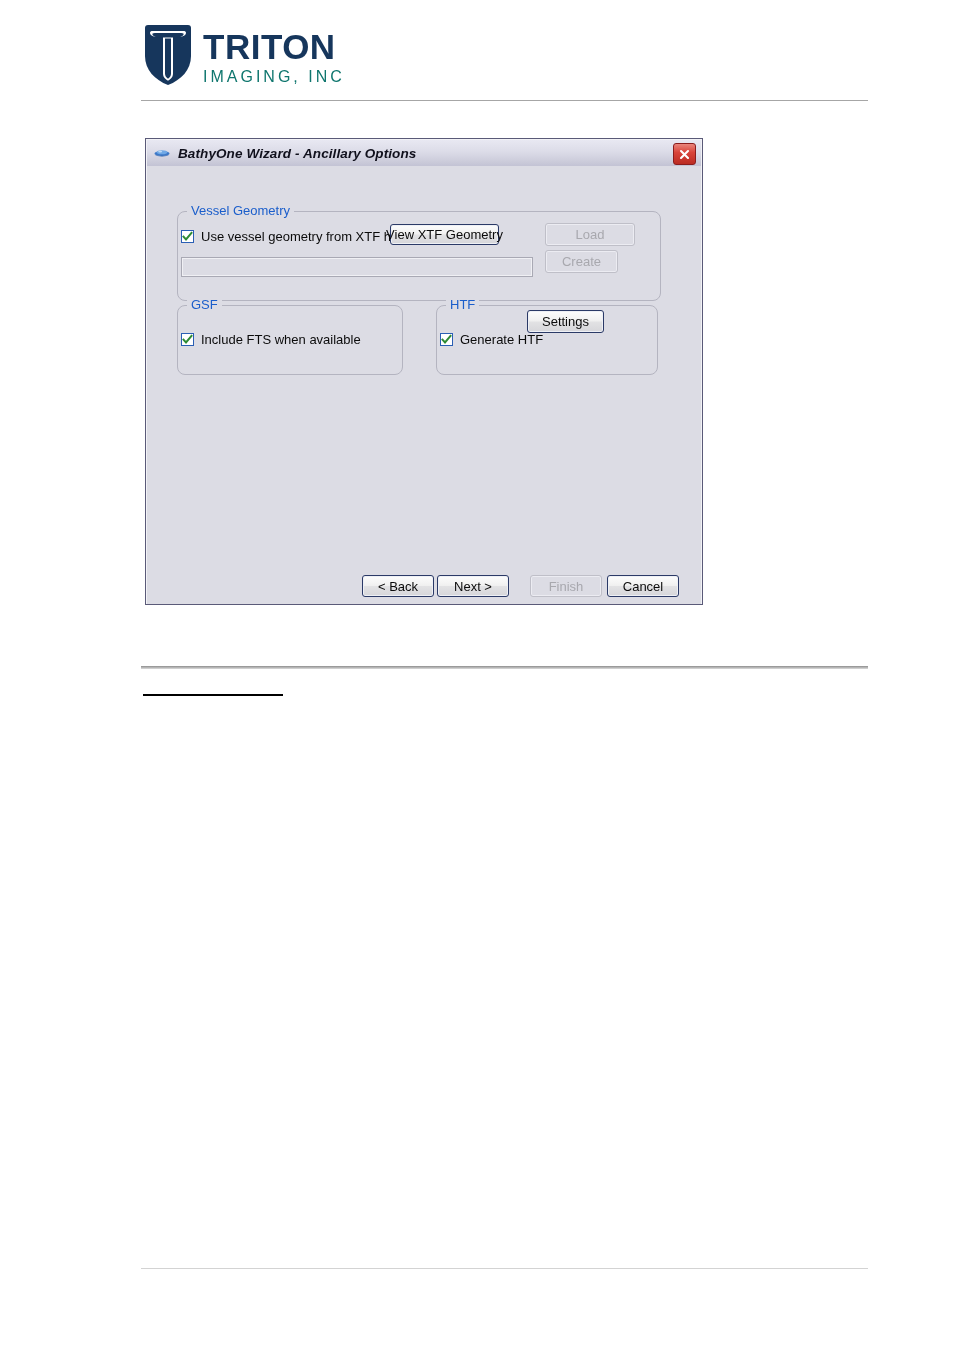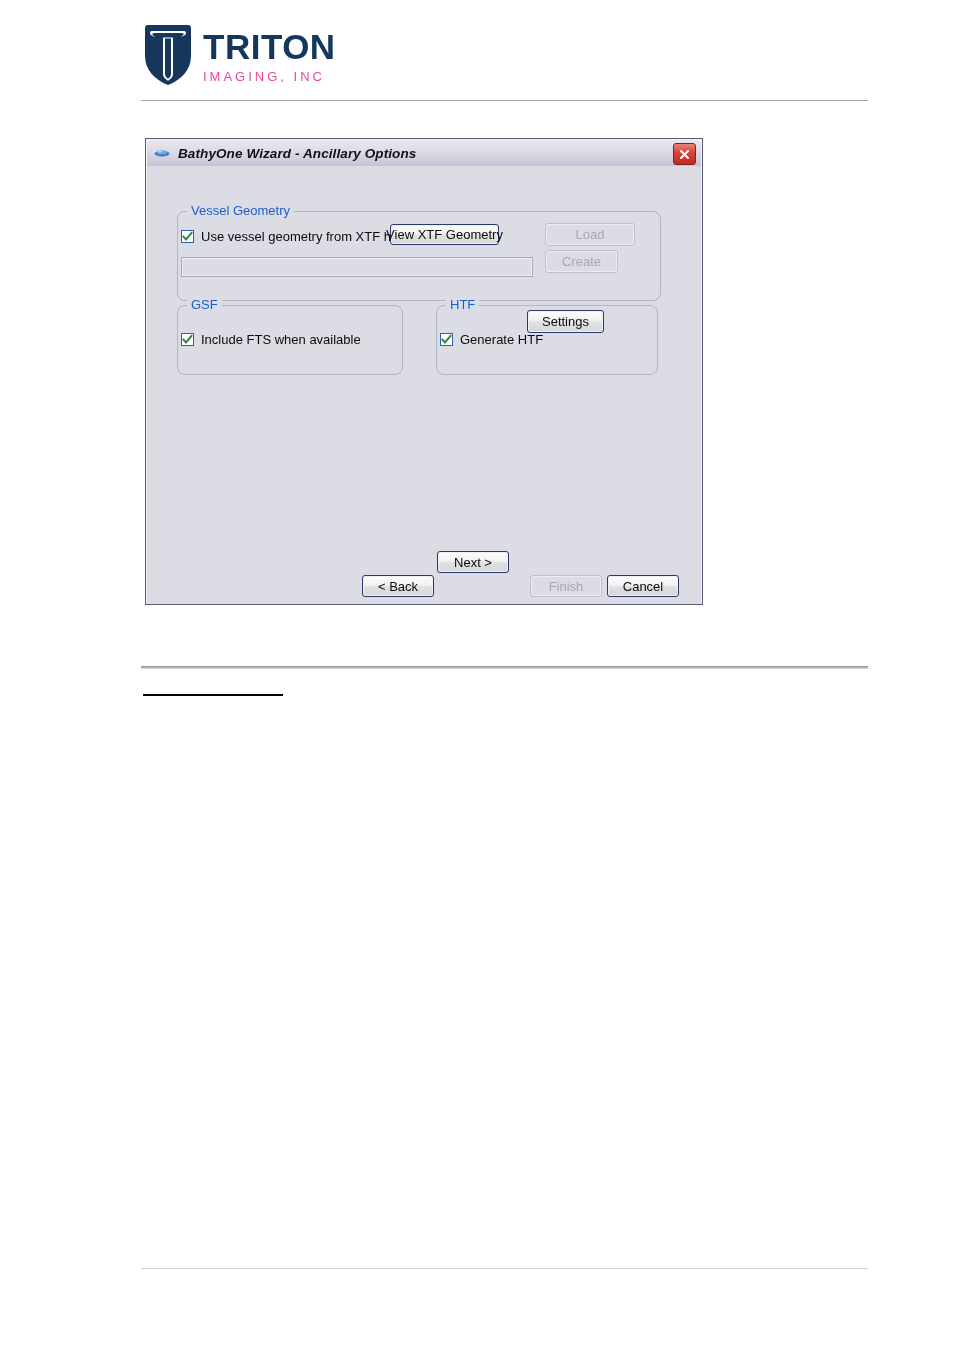--- a/index.html
+++ b/index.html
@@ -42,24 +42,24 @@
     font-family: "Liberation Sans", sans-serif;
     font-weight: bold;
     font-size: 35px;
     line-height: 34px;
     letter-spacing: 0.5px;
     color: #16365c;
   }
   #logo-subtitle {
     font-family: "Liberation Sans", sans-serif;
     font-weight: normal;
-    font-size: 13px;
+    font-size: 16px;
     line-height: 20px;
     letter-spacing: 3.0px;
-    color: #ec4899;
+    color: #0f766e;
     margin-top: 3px;
   }
   .hr-header {
     position: absolute;
     left: 141px;
     top: 100px;
     width: 727px;
     height: 1px;
     background: #a6a6a6;
   }
@@ -229,21 +229,21 @@
   #btn-load      { left: 398px; top: 57px; width: 90px; height: 23px; }
   #btn-create    { left: 398px; top: 84px; width: 73px; height: 23px; }
 
   #cb-gsf-row    { left: 34px; top: 166px; }
   #cb-htf-row    { left: 293px; top: 166px; }
   #btn-settings  { left: 380px; top: 144px; width: 77px; height: 23px; }
 
   
   #nav-bar { position: absolute; left: 0; top: 0; width: 598px; height: 438px; }
   #btn-back   { left: 215px; top: 409px; width: 72px; height: 22px; }
-  #btn-next   { left: 290px; top: 385px; width: 72px; height: 22px; }
+  #btn-next   { left: 290px; top: 409px; width: 72px; height: 22px; }
   #btn-finish { left: 383px; top: 409px; width: 72px; height: 22px; }
   #btn-cancel { left: 460px; top: 409px; width: 72px; height: 22px; }
 
   
   .hr-body-gray {
     position: absolute;
     left: 141px;
     top: 666px;
     width: 727px;
     height: 3px;

